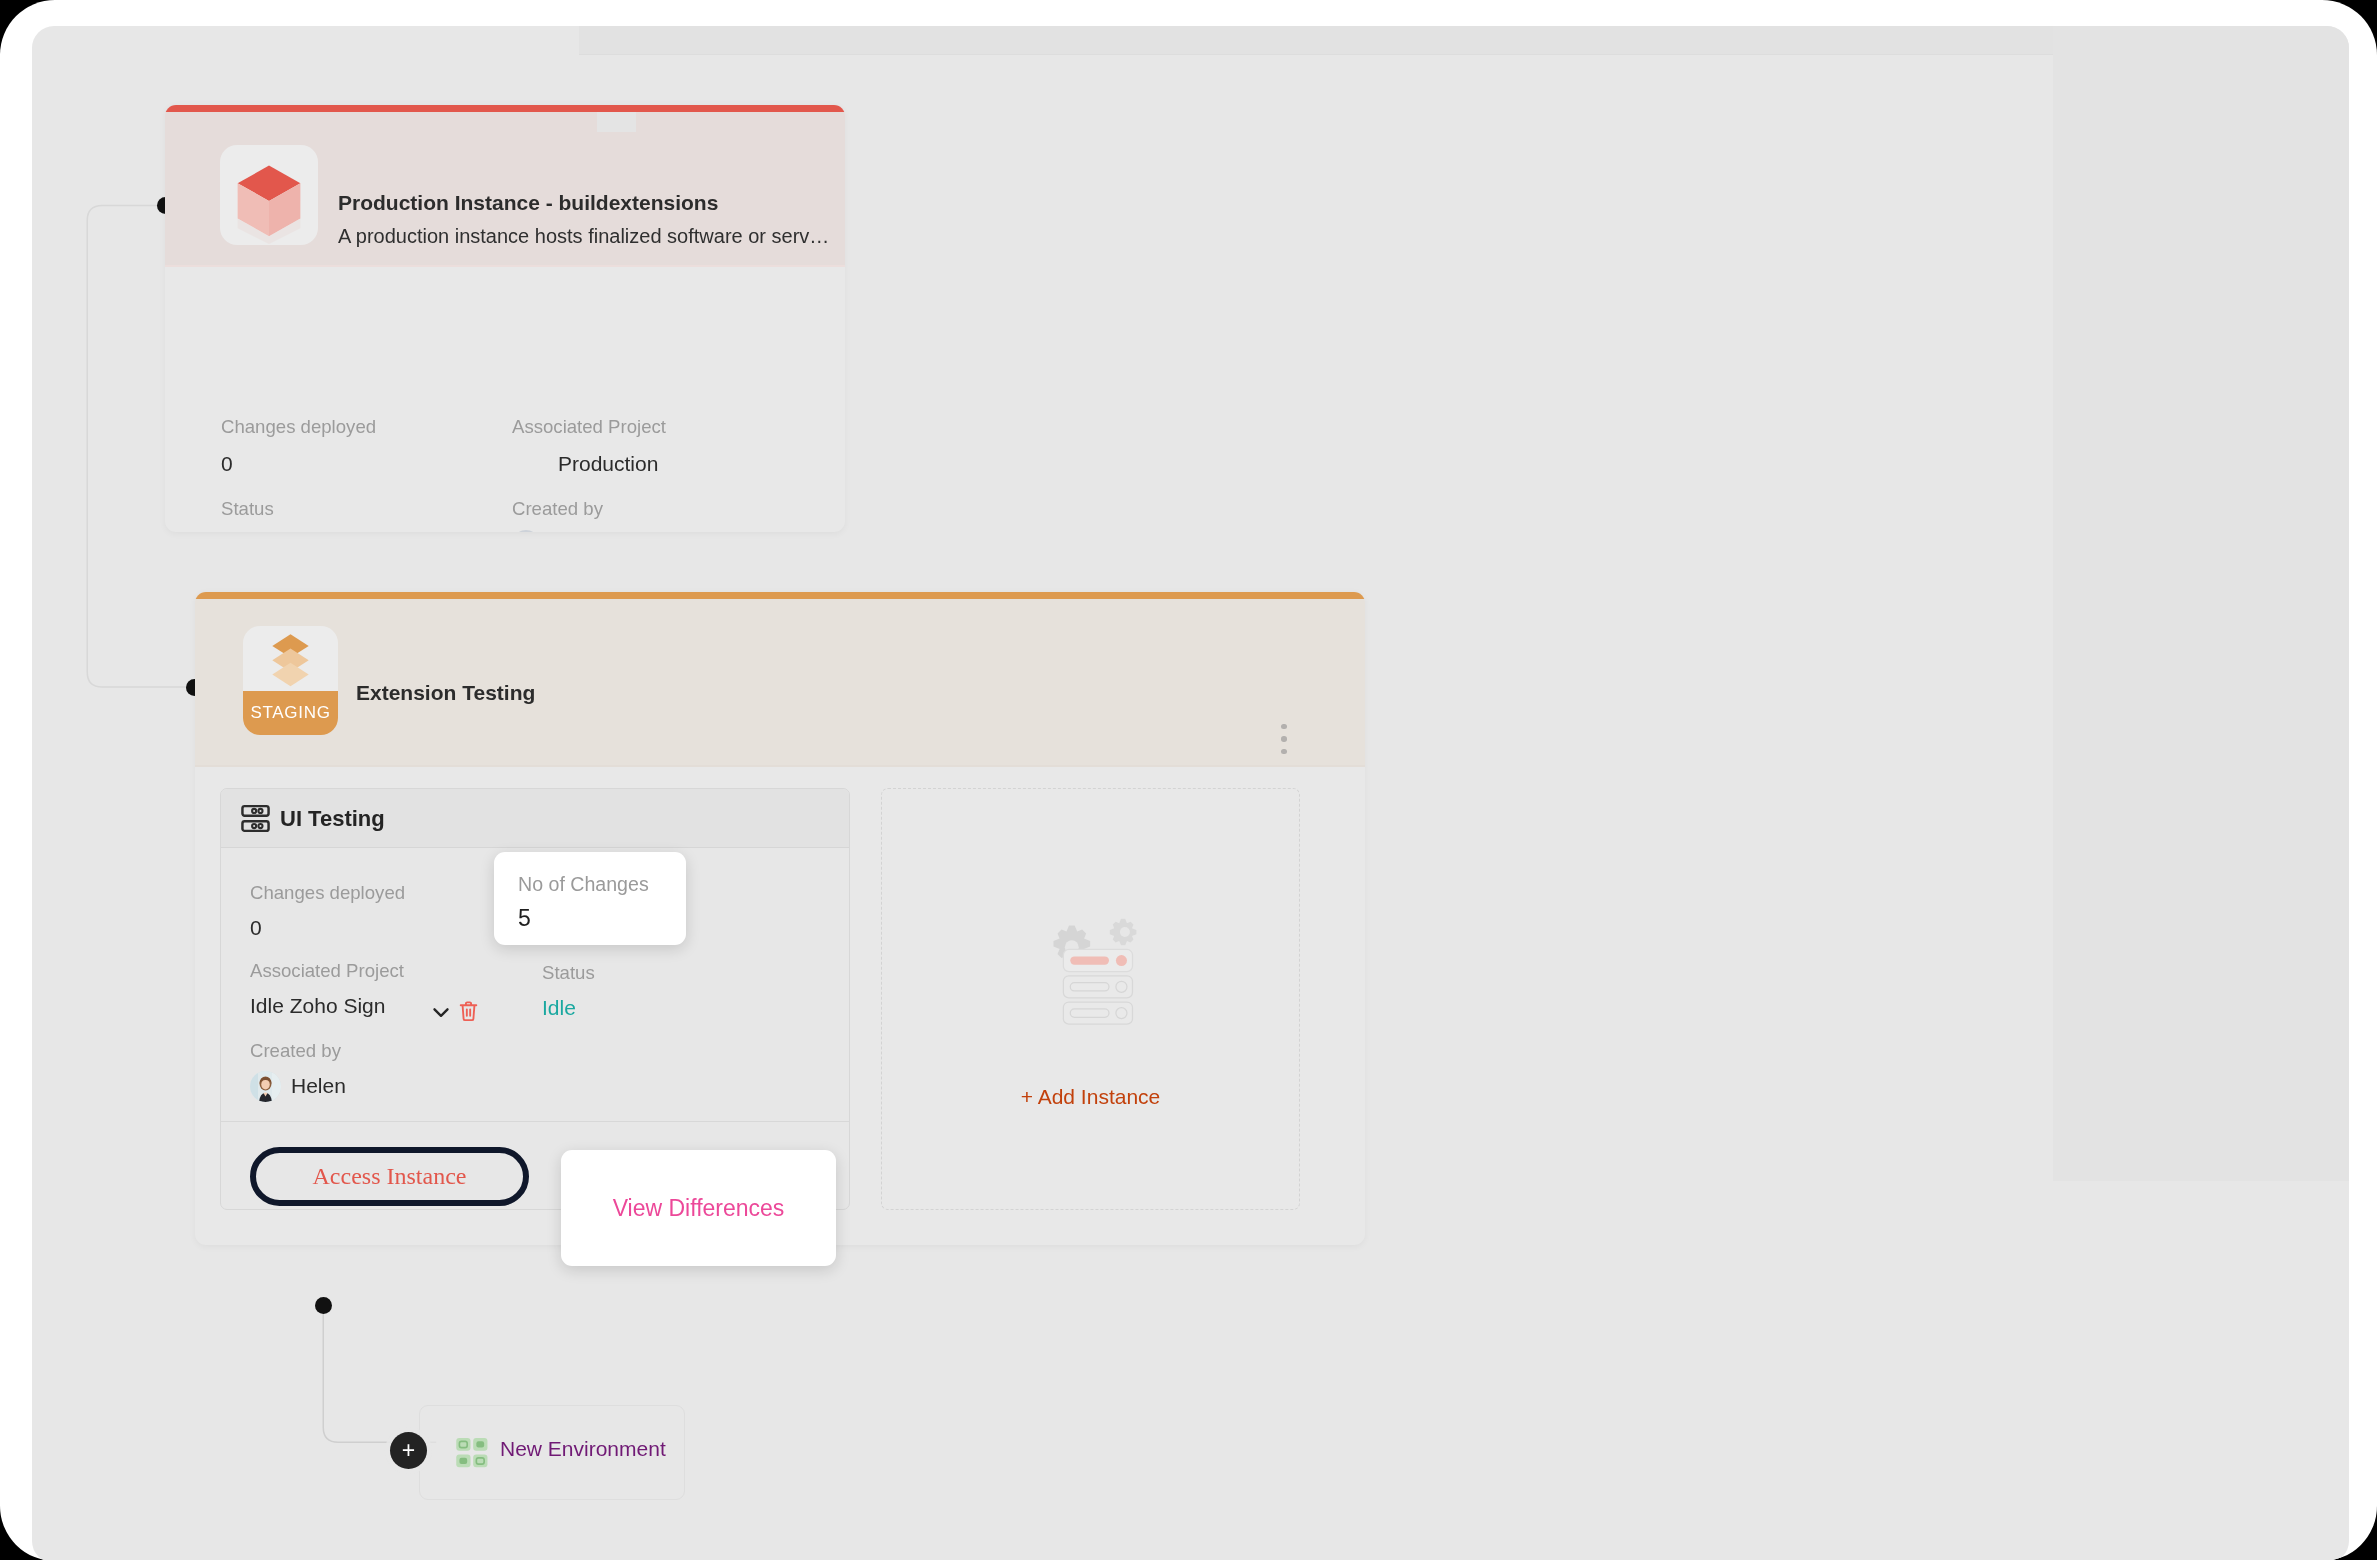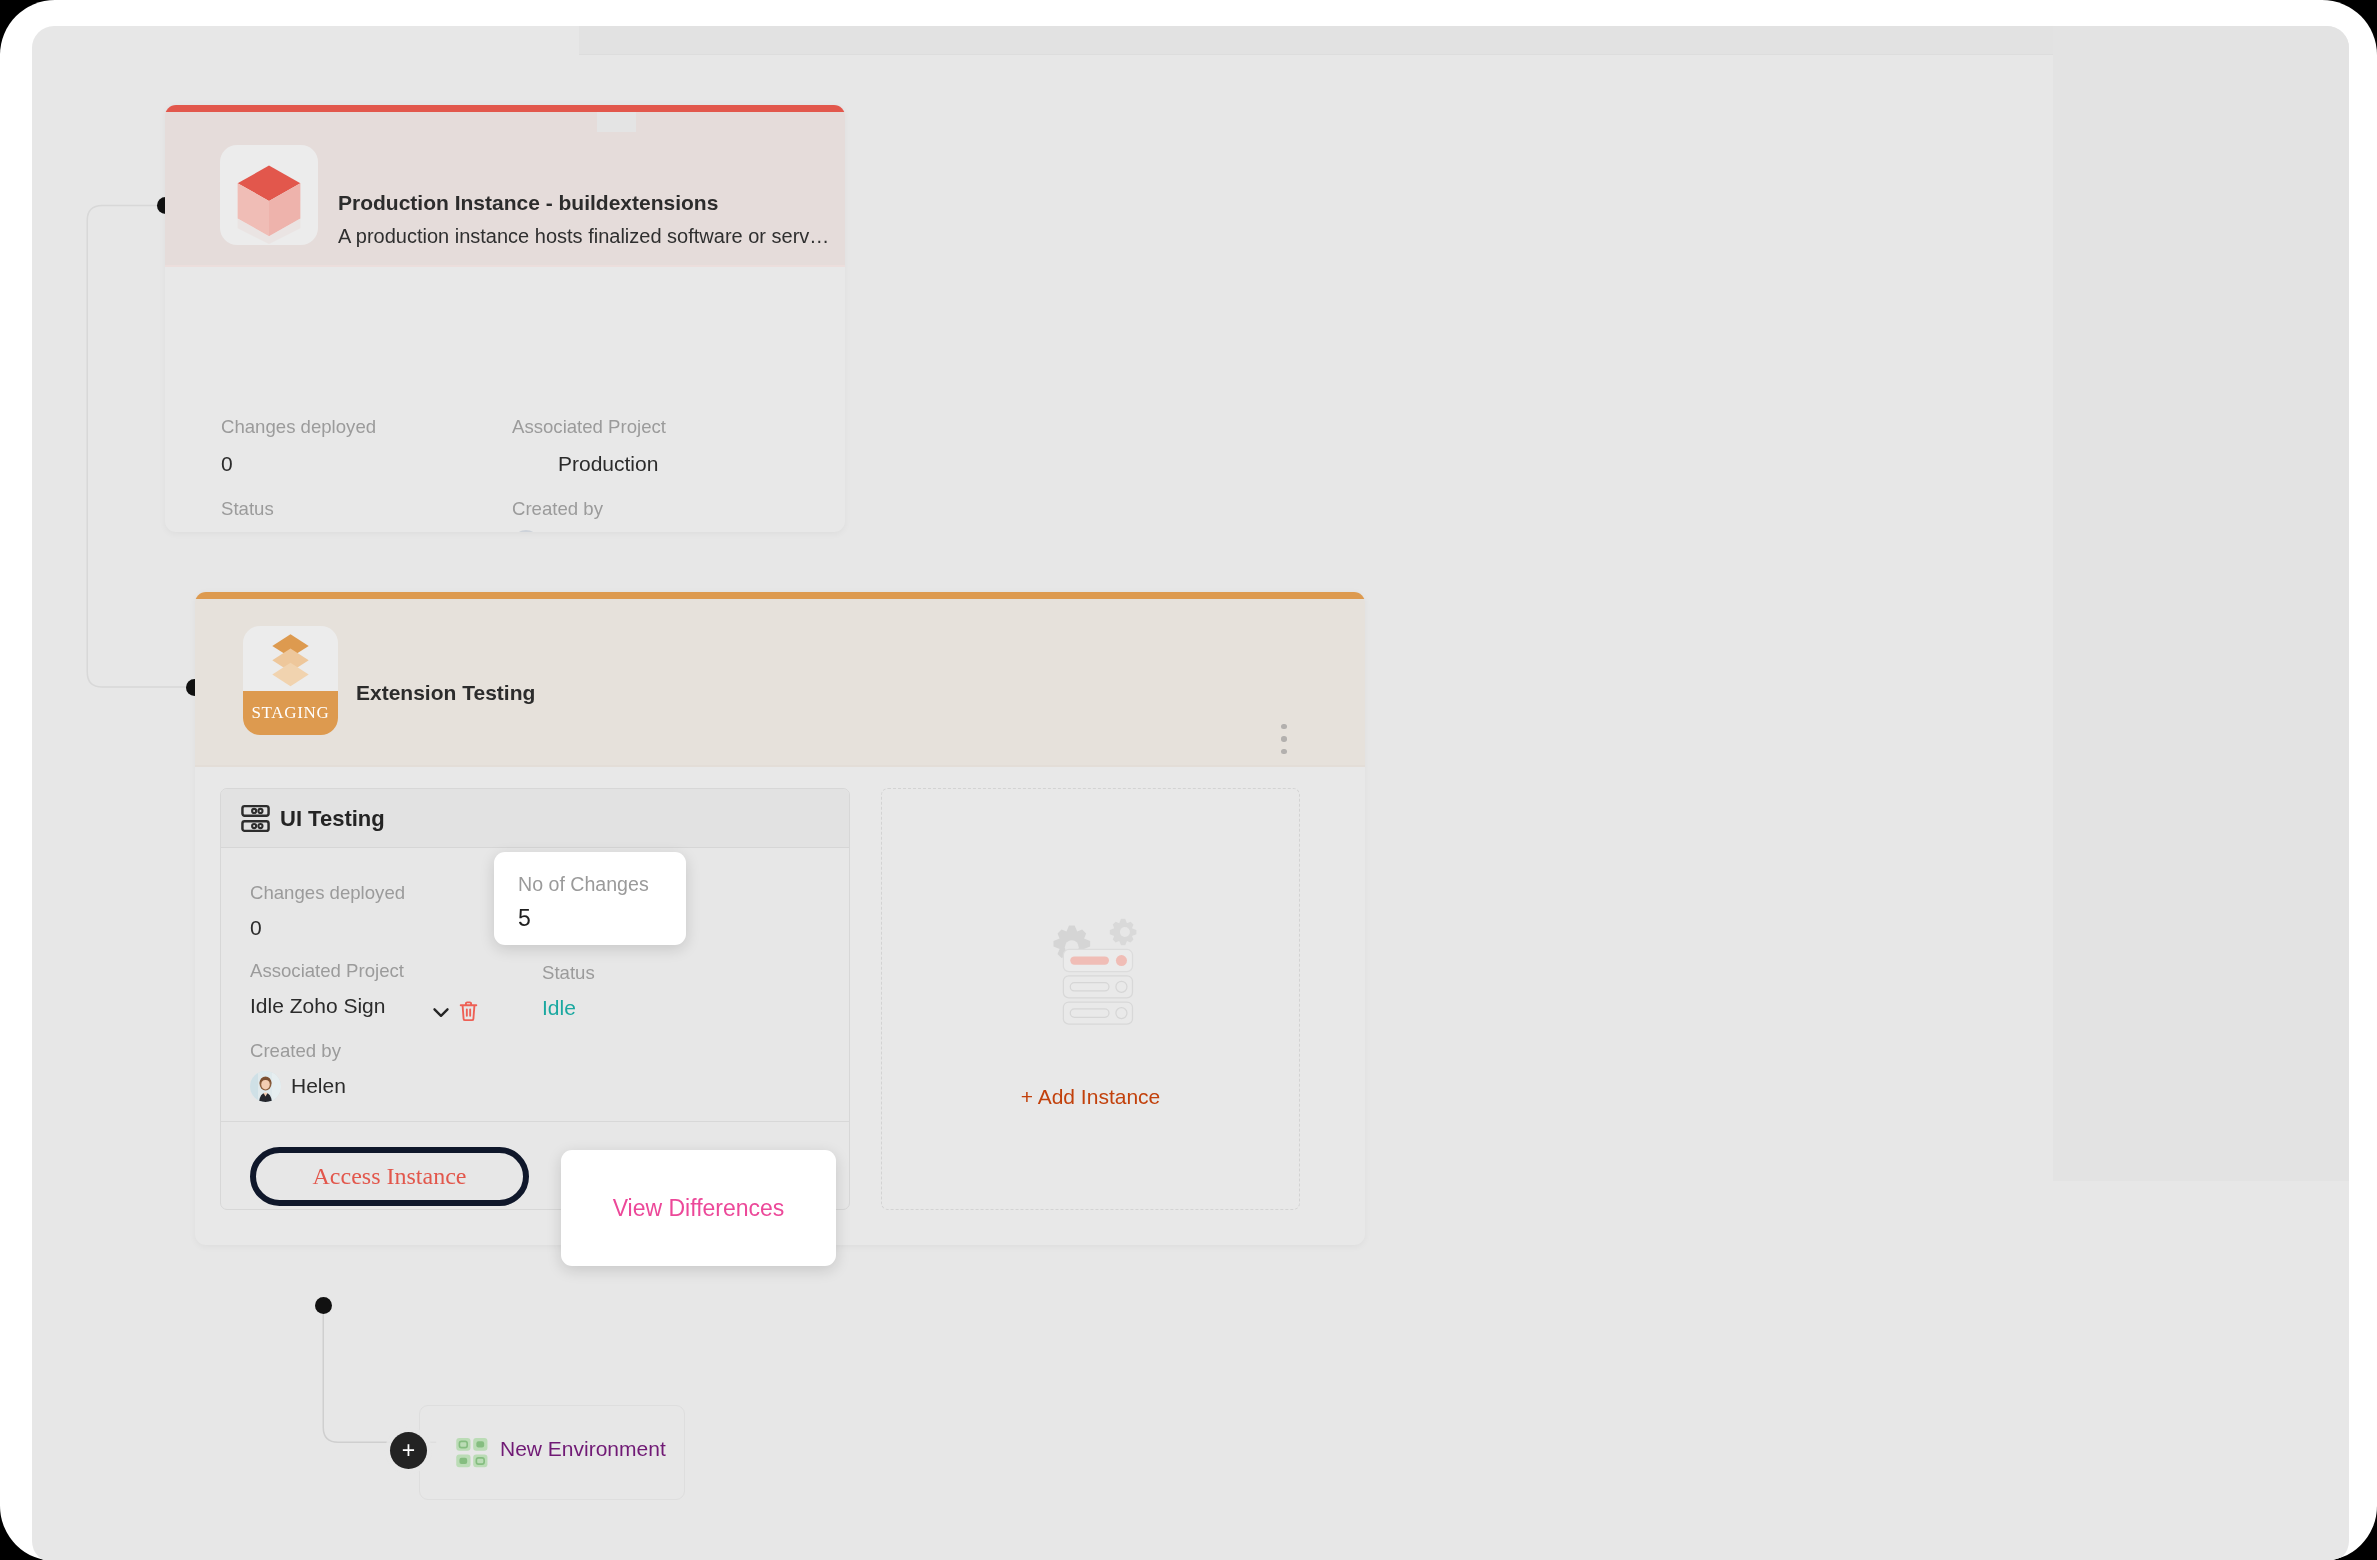--- a/index.html
+++ b/index.html
@@ -104,21 +104,21 @@
   #prod-icon-tile { left: 55px; top: 40px; width: 98px; height: 100px; }
   #stg-icon-tile  { left: 48px;  top: 34px; width: 95px; height: 109px; }
   #stg-icon-tile .staging-badge {
     position: absolute; left: 0; bottom: 0;
     width: 100%; height: 44px;
     background: #dd9a4f;
     color: #ffffff;
     font-size: 17px;
     letter-spacing: 0.7px;
     display: flex; align-items: center; justify-content: center;
-    font-family: Liberation Serif, serif;
+    font-family: Liberation Sans, sans-serif;
   }
 
   .card-title {
     position: absolute;
     font-size: 21px;
     font-weight: bold;
     color: #2c2c2c;
     white-space: nowrap;
   }
   .card-subtitle {

